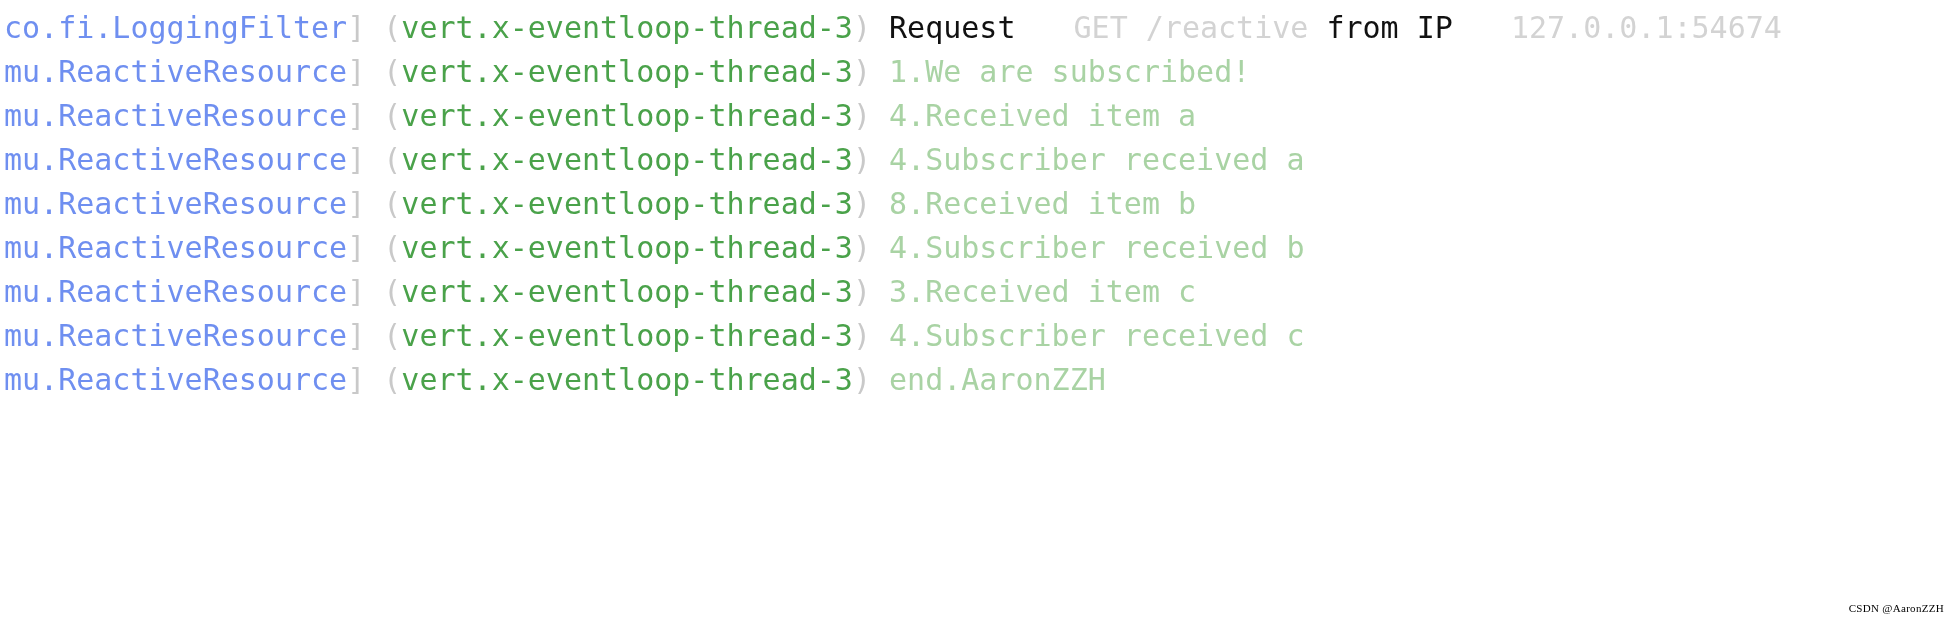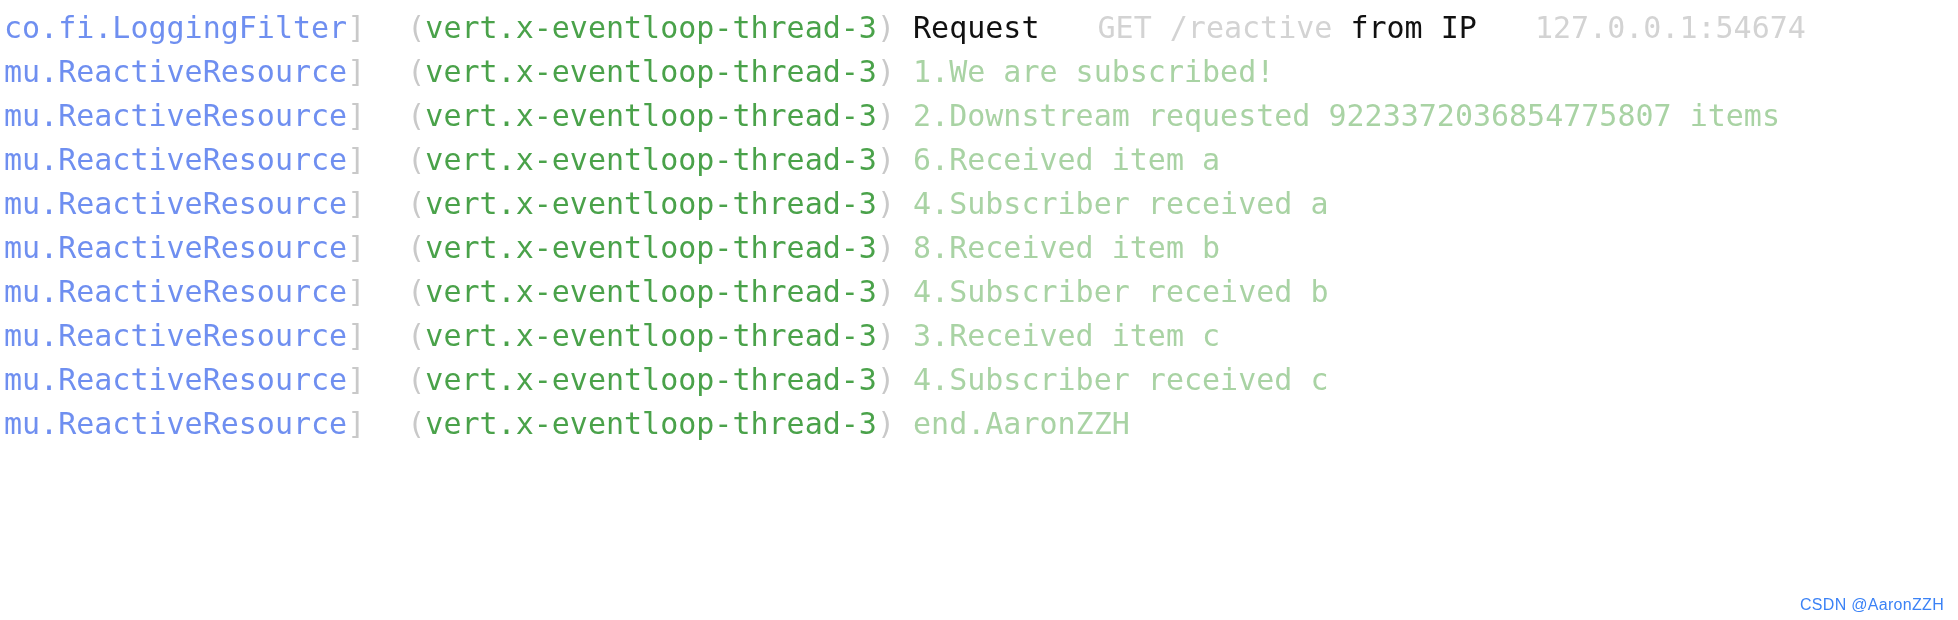--- a/index.html
+++ b/index.html
@@ -33,48 +33,47 @@
     padding-left: 4px;
   }
 
   .seg { white-space: pre; }
 
   
   .c-logger   { color: #6f8ff0; }
   
   .c-bracket  { color: #c9c9c9; }
   
-  .c-thread   { color: #4aa24a; margin-left: 24px; }
+  .c-thread   { color: #4aa24a; }
   
   .c-msg      { color: #a9d3a4; margin-top: 44px; }
   
   .c-strong   { color: #111111; font-weight: normal; }
   
   .c-dim      { color: #d3d3d3; margin-left: 40px; }
 
   #watermark {
     position: absolute;
     right: 14px;
     bottom: 6px;
-    font-family: Liberation Sans, sans-serif;
-    font-size: 16px;
-    color: #3b82f6;
+    font-family: Liberation Serif, serif;
+    font-size: 11px;
+    color: #000000;
     letter-spacing: 0.3px;
     white-space: pre;
   }
 </style>
 </head>
 <body>
 
 <div id="console">
   <div id="log-lines">
       <div class="log-line"><span class="seg c-logger">co.fi.LoggingFilter</span><span class="seg c-bracket">]</span><span class="seg"> </span><span class="seg c-thread"><span class="c-bracket">(</span><span>vert.x-eventloop-thread-3</span><span class="c-bracket">)</span></span><span class="seg"> </span><span class="seg c-strong">Request</span><span class="seg c-msg"> </span><span class="seg c-dim">GET /reactive</span><span class="seg c-msg"> </span><span class="seg c-strong">from IP</span><span class="seg c-msg"> </span><span class="seg c-dim">127.0.0.1:54674</span></div>
       <div class="log-line"><span class="seg c-logger">mu.ReactiveResource</span><span class="seg c-bracket">]</span><span class="seg"> </span><span class="seg c-thread"><span class="c-bracket">(</span><span>vert.x-eventloop-thread-3</span><span class="c-bracket">)</span></span><span class="seg"> </span><span class="seg c-msg">1.We are subscribed!</span></div>
-      <div class="log-line"><span class="seg c-logger">mu.ReactiveResource</span><span class="seg c-bracket">]</span><span class="seg"> </span><span class="seg c-thread"><span class="c-bracket">(</span><span>vert.x-eventloop-thread-3</span><span class="c-bracket">)</span></span><span class="seg"> </span><span class="seg c-msg">2.Downstream requested 9223372036854775807 items</span></div>
-      <div class="log-line"><span class="seg c-logger">mu.ReactiveResource</span><span class="seg c-bracket">]</span><span class="seg"> </span><span class="seg c-thread"><span class="c-bracket">(</span><span>vert.x-eventloop-thread-3</span><span class="c-bracket">)</span></span><span class="seg"> </span><span class="seg c-msg">6.Received item a</span></div>
+      <div class="log-line"><span class="seg c-logger">mu.ReactiveResource</span><span class="seg c-bracket">]</span><span class="seg"> </span><span class="seg c-thread"><span class="c-bracket">(</span><span>vert.x-eventloop-thread-3</span><span class="c-bracket">)</span></span><span class="seg"> </span><span class="seg c-msg">4.Received item a</span></div>
       <div class="log-line"><span class="seg c-logger">mu.ReactiveResource</span><span class="seg c-bracket">]</span><span class="seg"> </span><span class="seg c-thread"><span class="c-bracket">(</span><span>vert.x-eventloop-thread-3</span><span class="c-bracket">)</span></span><span class="seg"> </span><span class="seg c-msg">4.Subscriber received a</span></div>
       <div class="log-line"><span class="seg c-logger">mu.ReactiveResource</span><span class="seg c-bracket">]</span><span class="seg"> </span><span class="seg c-thread"><span class="c-bracket">(</span><span>vert.x-eventloop-thread-3</span><span class="c-bracket">)</span></span><span class="seg"> </span><span class="seg c-msg">8.Received item b</span></div>
       <div class="log-line"><span class="seg c-logger">mu.ReactiveResource</span><span class="seg c-bracket">]</span><span class="seg"> </span><span class="seg c-thread"><span class="c-bracket">(</span><span>vert.x-eventloop-thread-3</span><span class="c-bracket">)</span></span><span class="seg"> </span><span class="seg c-msg">4.Subscriber received b</span></div>
       <div class="log-line"><span class="seg c-logger">mu.ReactiveResource</span><span class="seg c-bracket">]</span><span class="seg"> </span><span class="seg c-thread"><span class="c-bracket">(</span><span>vert.x-eventloop-thread-3</span><span class="c-bracket">)</span></span><span class="seg"> </span><span class="seg c-msg">3.Received item c</span></div>
       <div class="log-line"><span class="seg c-logger">mu.ReactiveResource</span><span class="seg c-bracket">]</span><span class="seg"> </span><span class="seg c-thread"><span class="c-bracket">(</span><span>vert.x-eventloop-thread-3</span><span class="c-bracket">)</span></span><span class="seg"> </span><span class="seg c-msg">4.Subscriber received c</span></div>
       <div class="log-line"><span class="seg c-logger">mu.ReactiveResource</span><span class="seg c-bracket">]</span><span class="seg"> </span><span class="seg c-thread"><span class="c-bracket">(</span><span>vert.x-eventloop-thread-3</span><span class="c-bracket">)</span></span><span class="seg"> </span><span class="seg c-msg">end.AaronZZH</span></div>
     </div>
   <div id="watermark">CSDN @AaronZZH</div>
 </div>
 

